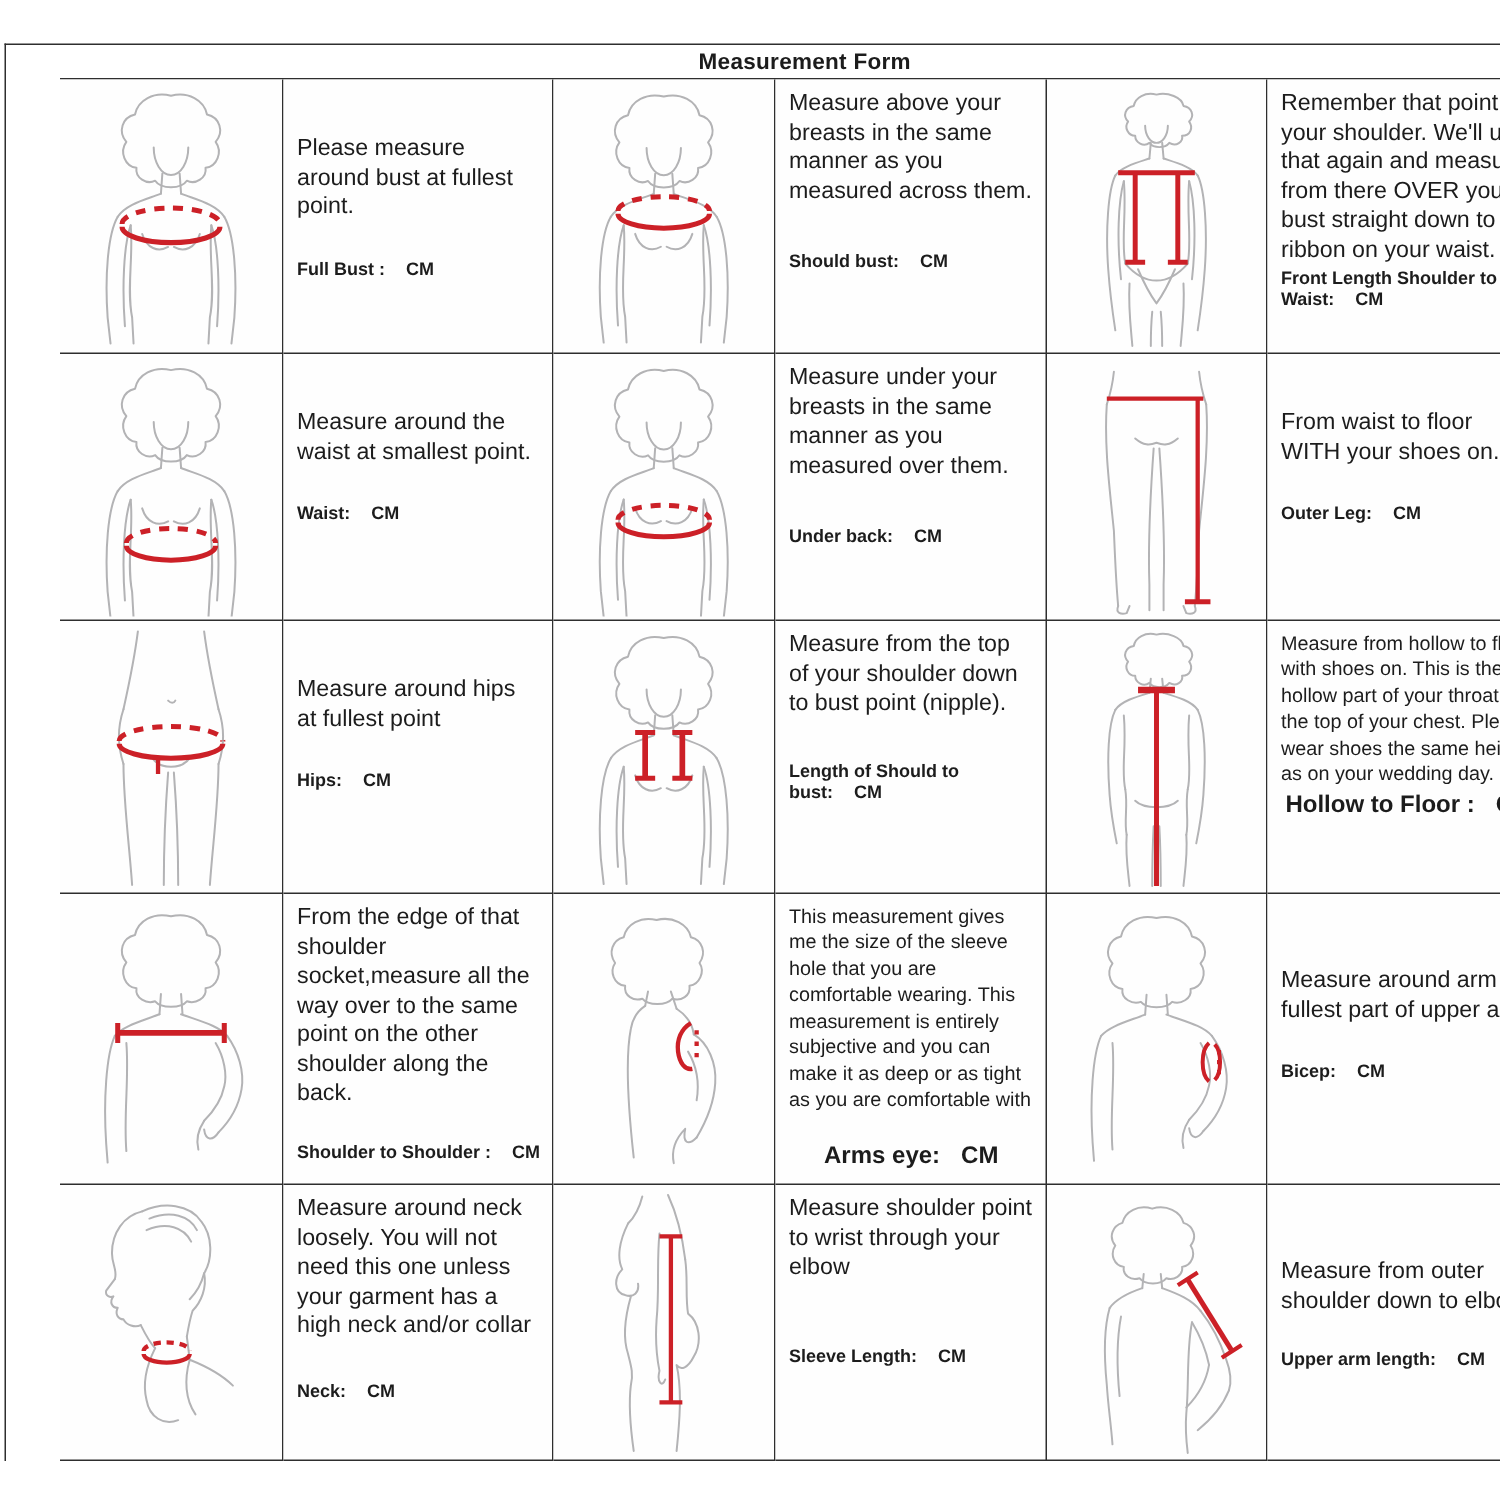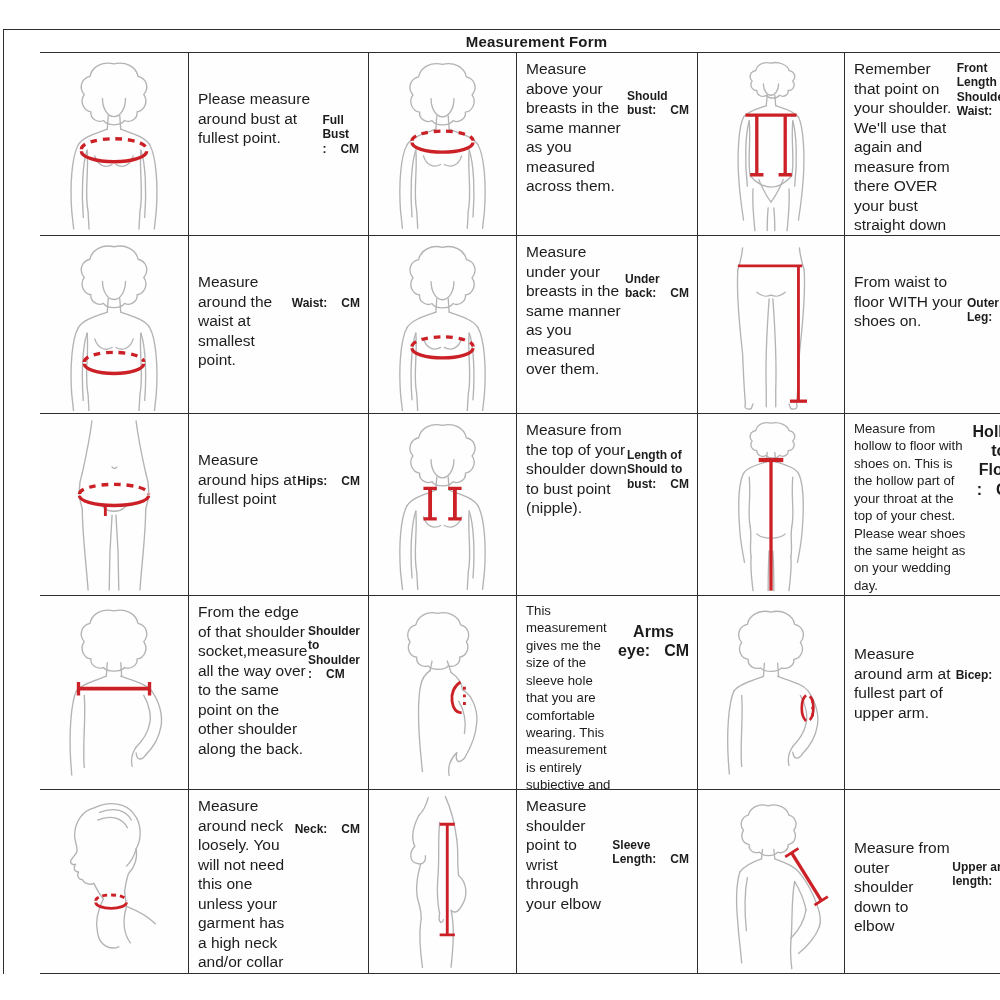--- a/index.html
+++ b/index.html
@@ -12,21 +12,21 @@
         border-top:1.5px solid #2e2e2e;border-left:1.5px solid #2e2e2e;padding-left:36px;}
   .hdr{grid-column:1 / span 6;border-right:1.5px solid #2e2e2e;border-bottom:1.5px solid #2e2e2e;
        display:flex;align-items:center;justify-content:center;
        font-weight:bold;font-size:15px;letter-spacing:.2px;}
   .cell{border-right:1px solid #2e2e2e;border-bottom:1px solid #2e2e2e;
         box-sizing:border-box;overflow:hidden;background:#fefefe;}
   .cell.last{border-right:1.5px solid #2e2e2e;}
   .cell.bottom{border-bottom:1.5px solid #2e2e2e;}
   .fig{display:flex;align-items:stretch;justify-content:center;padding:2px;}
   .fig svg{width:100%;height:100%;}
-  .text{padding:6px 8px 4px 9px;display:flex;flex-direction:row;}
+  .text{padding:6px 8px 4px 9px;display:flex;flex-direction:column;}
   .text .desc{margin:0;font-size:15.5px;line-height:1.26;}
   .text .label{margin:24px 0 0 0;font-weight:bold;font-size:12px;line-height:1.2;}
   .text .unit{margin-left:14px;}
   .text.padtop{padding-top:36px;}
   .text.padtop-lg{padding-top:48px;}
   .text.small .desc{font-size:13.2px;line-height:1.32;}
   .text.small .label{font-size:15px;margin-top:16px;text-align:center;}
   .text.tight .label{margin-top:2px;}
   .text.gap-sm .label{margin-top:14px;}
   .sk{stroke:#b3b3b5;stroke-width:1.4;fill:none;stroke-linecap:round;stroke-linejoin:round;}

